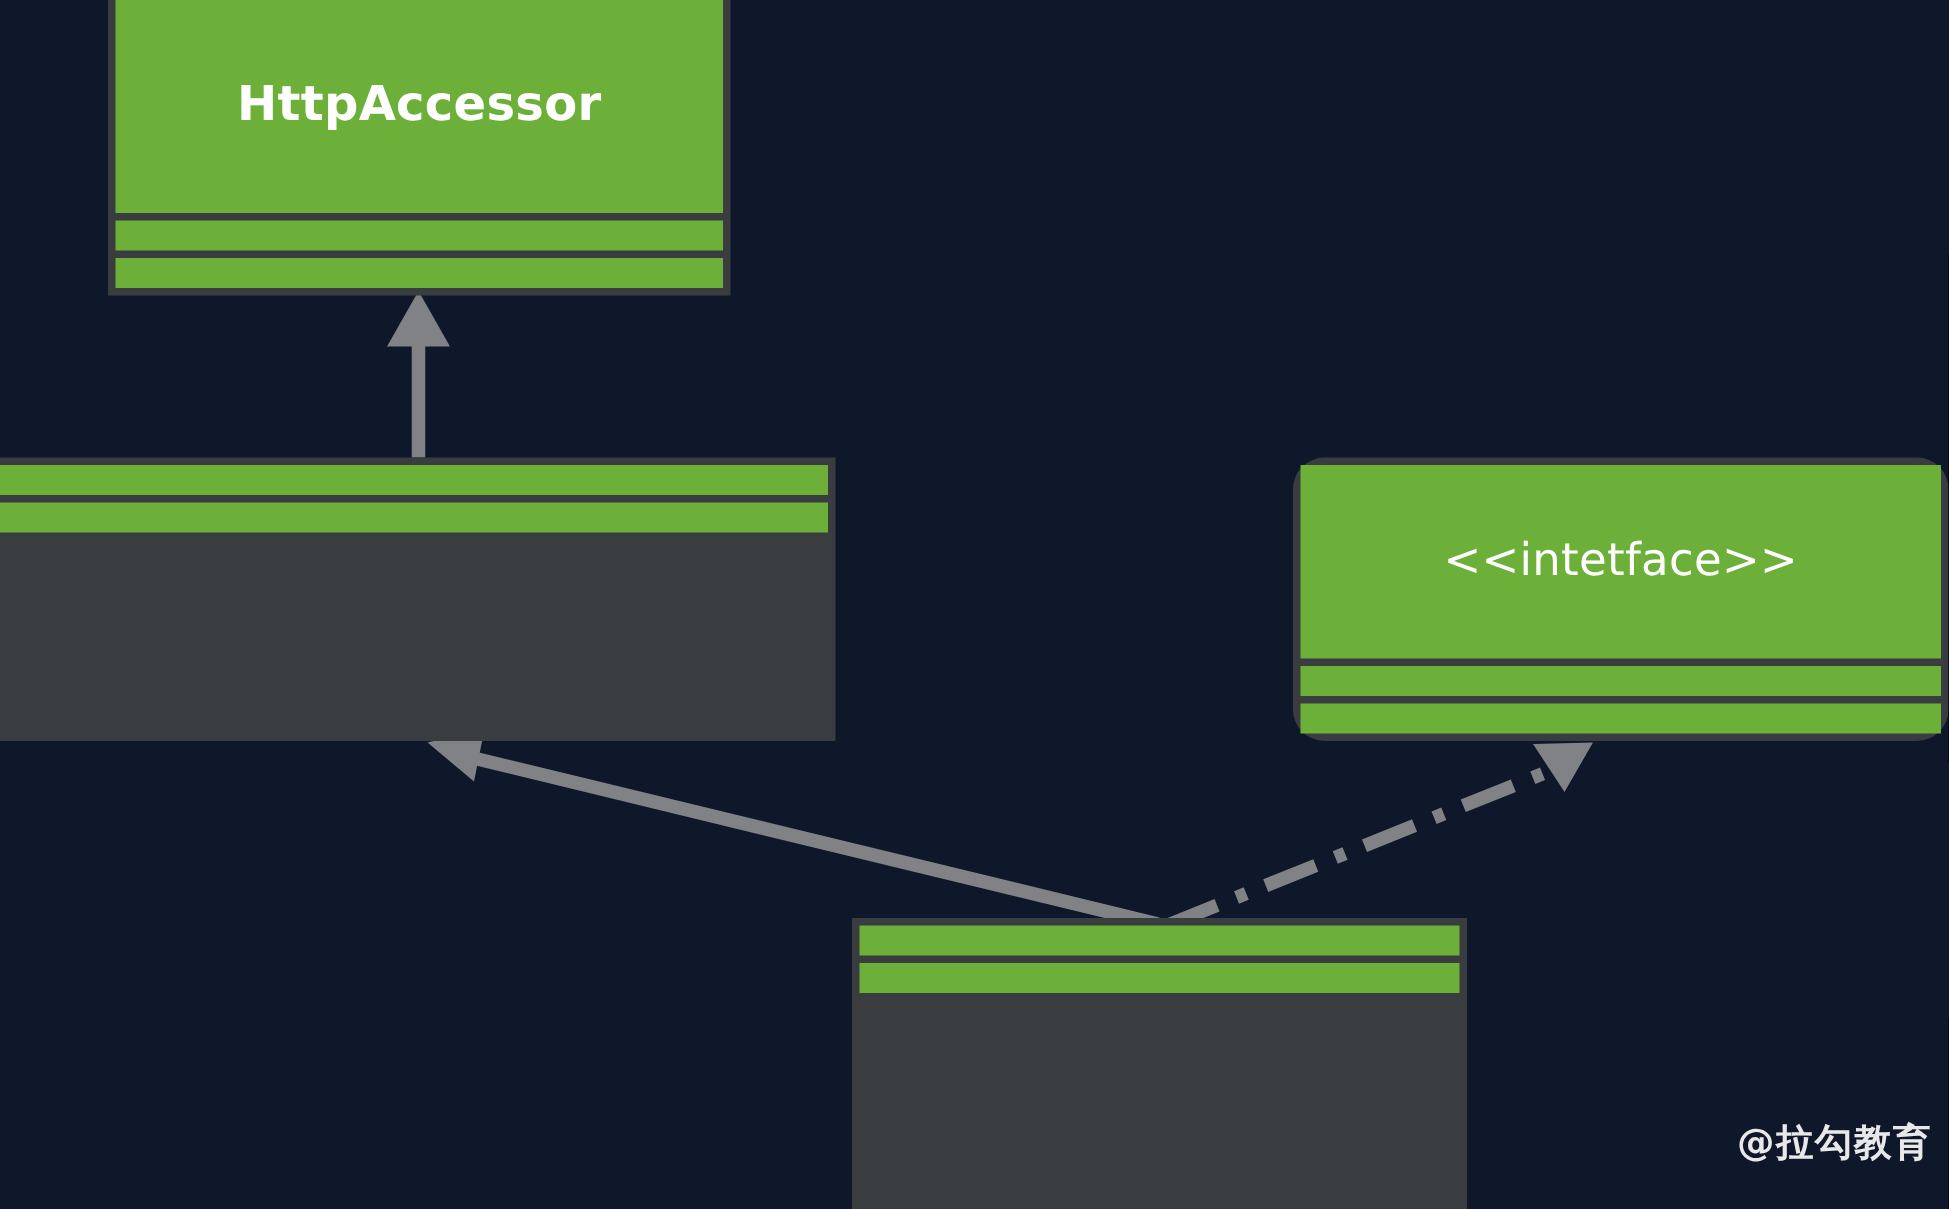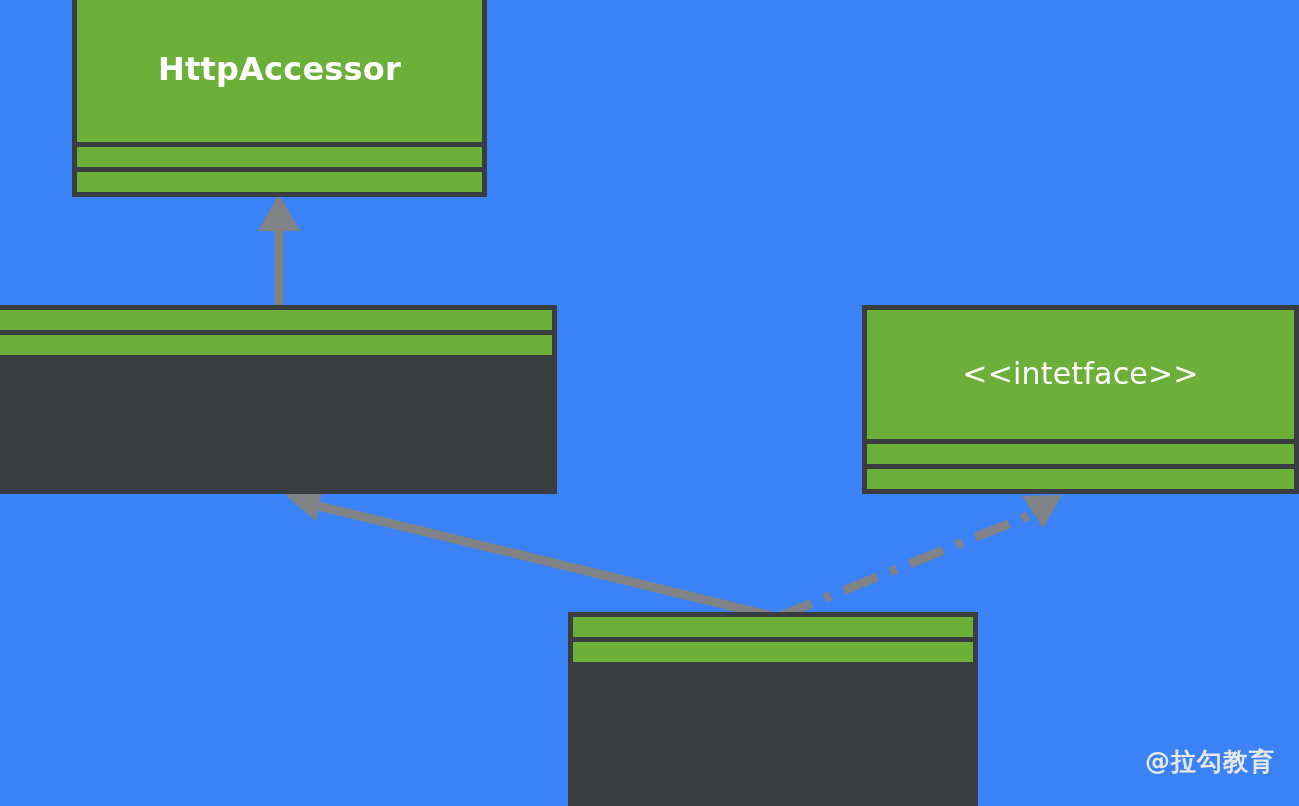--- a/index.html
+++ b/index.html
@@ -4,21 +4,21 @@
 <style>
   html, body {
     margin: 0;
     padding: 0;
     background: #000000;
   }
   #canvas {
     position: relative;
     width: 1299px;
     height: 806px;
-    background: #3b82f6;
+    background: #0f172a;
     overflow: hidden;
     font-family: "DejaVu Sans", sans-serif;
   }
 
   
   .uml-box {
     position: absolute;
     box-sizing: border-box;
     background: #3a3d40;       
     padding: 5px;
@@ -57,39 +57,39 @@
   }
 
   
   #box-httpaccessor {
     left: 72px;  top: -8px;  width: 415px;  height: 205px;
   }
   #box-interceptinghttpaccessor {
     left: -6px;  top: 305px;  width: 563px;  height: 189px;
   }
   #box-restoperations {
-    left: 862px;  top: 305px;  width: 437px;  height: 189px;
+    left: 862px;  top: 305px;  width: 437px;  height: 189px; border-radius: 21px;
   }
   #box-resttemplate {
     left: 568px;  top: 612px;  width: 410px;  height: 196px;
   }
 
   
   #connectors {
     position: absolute;
     left: 0; top: 0;
     width: 1299px;
     height: 806px;
     pointer-events: none;
   }
 
   
   #watermark {
     position: absolute;
-    right: 24px;
+    right: 11px;
     bottom: 28px;
     color: #e8e8e8;
     font-size: 25px;
     font-weight: bold;
     letter-spacing: 1px;
     white-space: nowrap;
   }
 </style>
 </head>
 <body>

